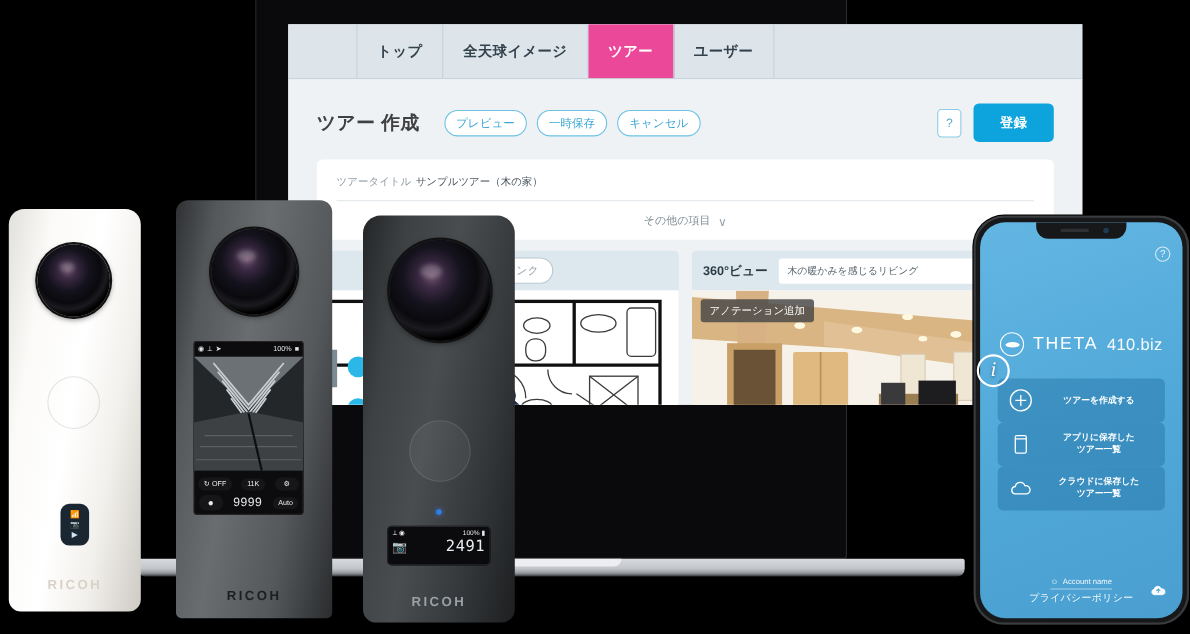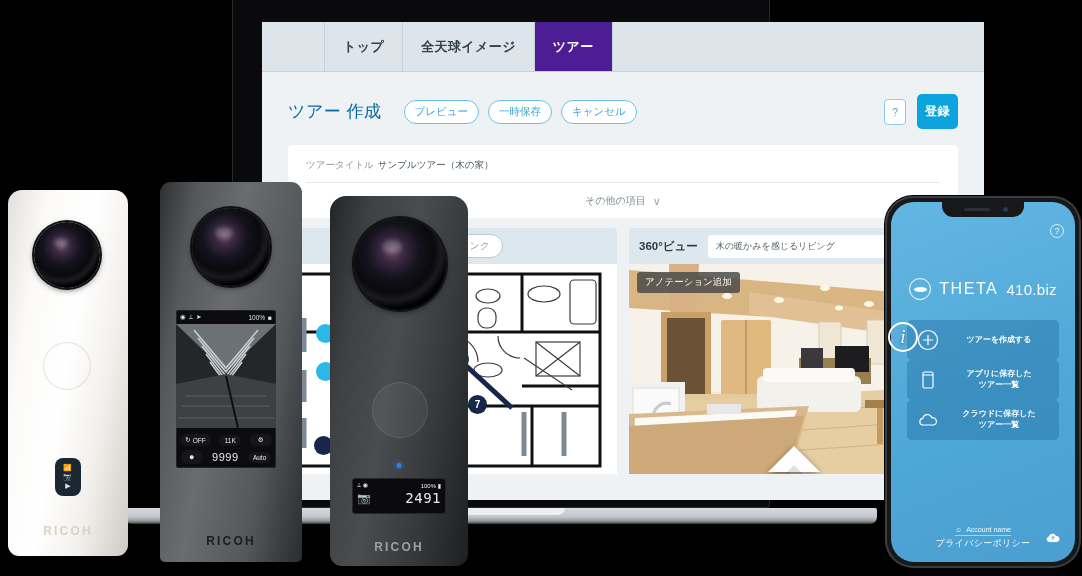--- a/index.html
+++ b/index.html
@@ -11,62 +11,62 @@
   #stage { position: relative; width: 1082px; height: 576px; background: #000; }
 
   
   #laptop { position: absolute; left: 232px; top: 0px; width: 538px; height: 540px; }
   #laptop-bezel {
     position: absolute; left: 0; top: -14px; width: 538px; height: 522px;
     background: #0a0a0c; border-radius: 14px 14px 3px 3px;
     box-shadow: inset 0 0 0 1px #2a2a2e;
   }
   #laptop-screen {
-    position: absolute; left: 30px; top: 22px; width: 722px; height: 478px;
+    position: absolute; left: 30px; top: 22px; width: 722px; height: 346px;
     background: #eef2f5; overflow: hidden;
   }
   #laptop-base {
     position: absolute; left: -107px; top: 508px; width: 752px; height: 16px;
     background: linear-gradient(#d8dade 0%, #c2c5ca 55%, #9a9da2 78%, #6c6f74 90%, #2c2e31 100%);
     border-radius: 2px 2px 7px 7px;
   }
   #laptop-notch {
     position: absolute; left: 50%; top: 508px; transform: translateX(-50%);
     width: 128px; height: 7px; background: #eceef1; border-radius: 0 0 7px 7px;
   }
 
   
   .nav-bar { display: flex; height: 50px; background: #dde5eb; border-bottom: 1px solid #c6d2da; }
   .nav-spacer { width: 63px; border-right: 1px solid #c6d2da; }
   .nav-tab {
     display: flex; align-items: center; justify-content: center;
     padding: 0 18px; font-size: 13px; color: #33424d; font-weight: 700;
     border-right: 1px solid #c6d2da; letter-spacing: .4px; white-space: nowrap;
   }
-  .nav-tab.active { background: #4c1d95; color: #fff; }
+  .nav-tab.active { background: #ec4899; color: #fff; }
   .nav-rest { flex: 1; }
 
   .app-body { background: #eef2f5; height: 428px; position: relative; }
 
   .toolbar { display: flex; align-items: center; padding: 22px 26px 0 26px; }
-  .page-title { font-size: 17px; font-weight: 400; color: #0369a1; letter-spacing: .5px; }
+  .page-title { font-size: 17px; font-weight: 700; color: #404040; letter-spacing: .5px; }
   .pill-group { display: flex; gap: 9px; margin-left: 22px; }
   .pill {
     border: 1px solid #6cc2e4; color: #3aa6d4; background: #fff;
     border-radius: 13px; font-size: 10.5px; padding: 4px 10px; white-space: nowrap;
   }
   .toolbar-right { margin-left: auto; display: flex; align-items: center; gap: 11px; }
   .help-btn {
     width: 22px; height: 26px; border: 1px solid #8dcbe8; border-radius: 4px;
     background: #fff; color: #59a9cd; font-size: 11px;
     display: flex; align-items: center; justify-content: center;
   }
   .primary-btn {
     background: #0da4dd; color: #fff; border-radius: 5px;
-    font-size: 12px; font-weight: 700; padding: 9px 8px; letter-spacing: .5px; text-align: center;
+    font-size: 12px; font-weight: 700; padding: 9px 24px; letter-spacing: .5px; text-align: center;
   }
 
   .form-card {
     margin: 16px 26px 0 26px; background: #fff; border-radius: 5px;
     padding: 14px 18px 10px 18px;
   }
   .field-row { display: flex; align-items: baseline; gap: 4px; }
   .field-label { font-size: 9.5px; color: #8d9aa3; white-space: nowrap; }
   .field-value { font-size: 9.5px; color: #4a5761; }
   .field-underline { border-bottom: 1px solid #e2e7ea; height: 9px; margin-top: 2px; }
@@ -243,21 +243,21 @@
     border-radius: 50%; background: #1d3c52;
   }
   .phone-help {
     position: absolute; right: 11px; top: 22px; width: 14px; height: 14px;
     border: 1px solid rgba(255,255,255,.75); border-radius: 50%;
     color: rgba(255,255,255,.85); font-size: 9px;
     display: flex; align-items: center; justify-content: center;
   }
   .brand-row {
     display: flex; align-items: center; justify-content: center; gap: 8px;
-    margin-top: 76px; color: #fff;
+    margin-top: 100px; color: #fff;
   }
   .brand-mark {
     width: 22px; height: 22px; border-radius: 50%;
     border: 1.6px solid #fff; display: flex; align-items: center; justify-content: center;
   }
   .brand-mark i { display: block; width: 13px; height: 5px; background: #fff; border-radius: 50%; }
   .brand-theta { font-size: 16px; letter-spacing: 1.6px; }
   .brand-biz { font-size: 15px; letter-spacing: .3px; opacity: .95; }
   .app-btns { margin: 20px 16px 0 16px; display: flex; flex-direction: column; }
   .app-btn {
@@ -282,20 +282,21 @@
   <div id="laptop">
     <div id="laptop-bezel"></div>
 
     <div id="laptop-screen">
 
       <div class="nav-bar">
         <div class="nav-spacer"></div>
         <div class="nav-tab">トップ</div>
         <div class="nav-tab">全天球イメージ</div>
         <div class="nav-tab active">ツアー</div>
+        <div class="nav-tab">ユーザー</div>
         <div class="nav-rest"></div>
       </div>
 
       <div class="app-body">
 
         <div class="toolbar">
           <div class="page-title">ツアー 作成</div>
           <div class="pill-group">
             <div class="pill">プレビュー</div>
             <div class="pill">一時保存</div>

